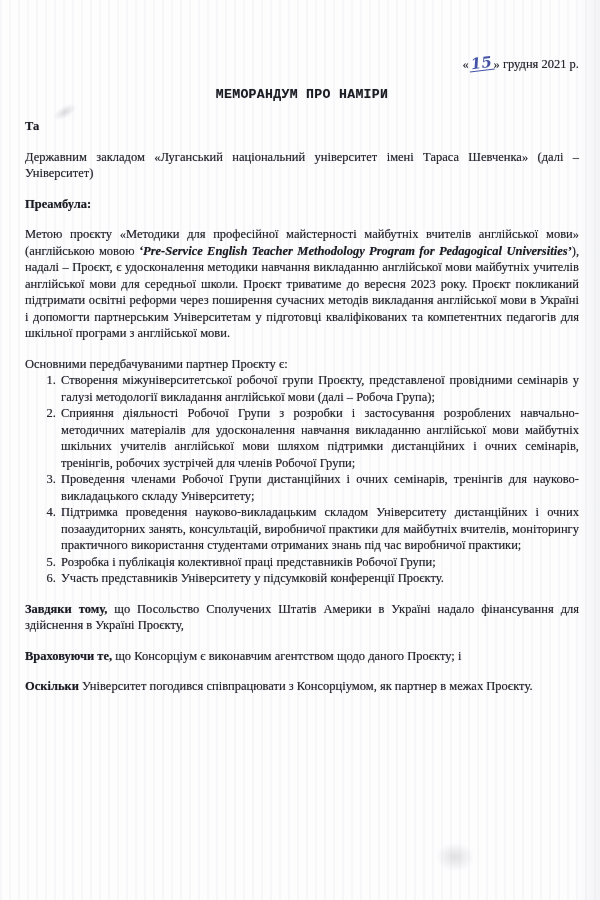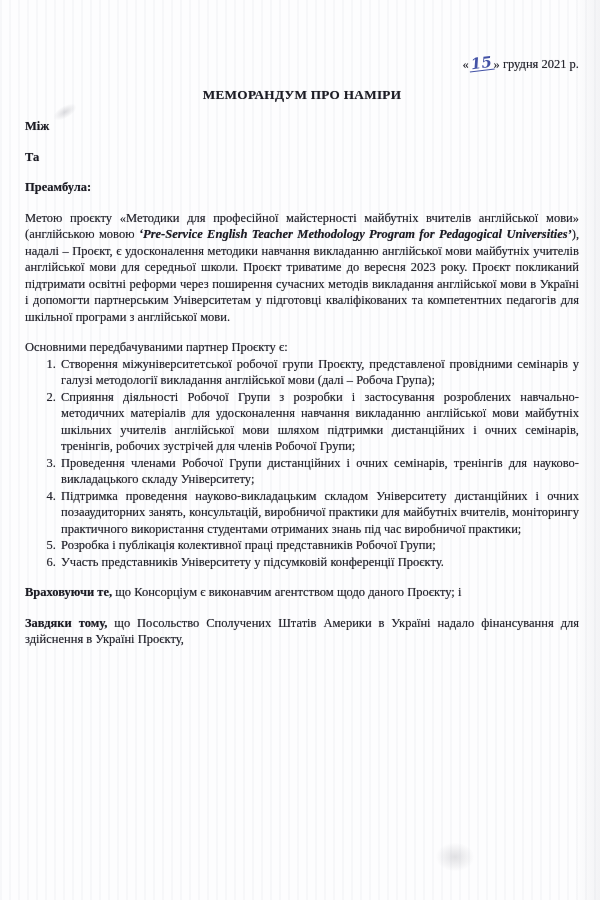--- a/index.html
+++ b/index.html
@@ -55,20 +55,21 @@
     padding: 0 2px;
     text-shadow: none;
   }
   .doc-title {
     text-align: center !important;
     font-weight: bold;
     font-size: 13.2px;
     letter-spacing: 0.3px;
     margin-bottom: 15px !important;
     color: #1c1c24;
+    font-family: Liberation Mono, monospace;
   }
   .bold-label {
     font-weight: bold;
     color: #1c1c24;
   }
   .bold-italic {
     font-weight: bold;
     font-style: italic;
     color: #1c1c24;
   }
@@ -105,40 +106,41 @@
 <div class="scan-page">
   <div class="smudge-1"></div>
   <div class="smudge-2"></div>
 
   <div class="content">
 
     <p class="date-line"><span>«</span><span class="hand-day">15</span><span>» грудня 2021 р.</span></p>
 
     <p class="doc-title">МЕМОРАНДУМ ПРО НАМІРИ</p>
 
-    <p class="bold-label">Між</p>
 
 
     <p class="bold-label">Та</p>
 
+    <p>Державним закладом «Луганський національний університет імені Тараса Шевченка» (далі – Університет)</p>
 
     <p class="bold-label">Преамбула:</p>
 
     <p><span>Метою проєкту «Методики для професійної майстерності майбутніх вчителів англійської мови» (англійською мовою </span><span class="bold-italic">‘Pre-Service English Teacher Methodology Program for Pedagogical Universities’</span><span>), надалі – Проєкт, є удосконалення методики навчання викладанню англійської мови майбутніх учителів англійської мови для середньої школи. Проєкт триватиме до вересня 2023 року. Проєкт покликаний підтримати освітні реформи через поширення сучасних методів викладання англійської мови в Україні і допомогти партнерським Університетам у підготовці кваліфікованих та компетентних педагогів для шкільної програми з англійської мови.</span></p>
 
     <p style="margin-bottom:0">Основними передбачуваними партнер Проєкту є:</p>
 
     <ol class="activities">
       <li>Створення міжуніверситетської робочої групи Проєкту, представленої провідними семінарів у галузі методології викладання англійської мови (далі – Робоча Група);</li>
       <li>Сприяння діяльності Робочої Групи з розробки і застосування розроблених навчально-методичних матеріалів для удосконалення навчання викладанню англійської мови майбутніх шкільних учителів англійської мови шляхом підтримки дистанційних і очних семінарів, тренінгів, робочих зустрічей для членів Робочої Групи;</li>
       <li>Проведення членами Робочої Групи дистанційних і очних семінарів, тренінгів для науково-викладацького складу Університету;</li>
       <li>Підтримка проведення науково-викладацьким складом Університету дистанційних і очних позааудиторних занять, консультацій, виробничої практики для майбутніх вчителів, моніторингу практичного використання студентами отриманих знань під час виробничої практики;</li>
       <li>Розробка і публікація колективної праці представників Робочої Групи;</li>
       <li>Участь представників Університету у підсумковій конференції Проєкту.</li>
     </ol>
 
+    <p><span class="bold-label">Завдяки тому,</span><span> що Посольство Сполучених Штатів Америки в Україні надало фінансування для здійснення в Україні Проєкту,</span></p>
+
     <p><span class="bold-label">Враховуючи те,</span><span> що Консорціум є виконавчим агентством щодо даного Проєкту; і</span></p>
 
-    <p><span class="bold-label">Завдяки тому,</span><span> що Посольство Сполучених Штатів Америки в Україні надало фінансування для здійснення в Україні Проєкту,</span></p>
-
+    <p style="margin-bottom:0"><span class="bold-label">Оскільки</span><span> Університет погодився співпрацювати з Консорціумом, як партнер в межах Проєкту.</span></p>
 
   </div>
 </div>
 
 </body></html>

